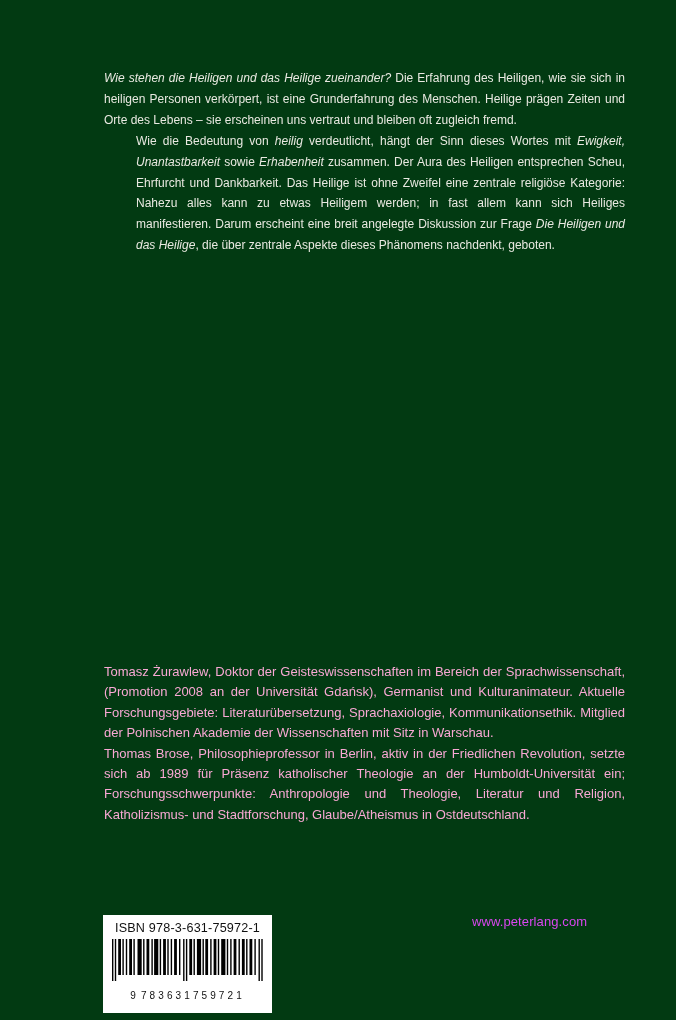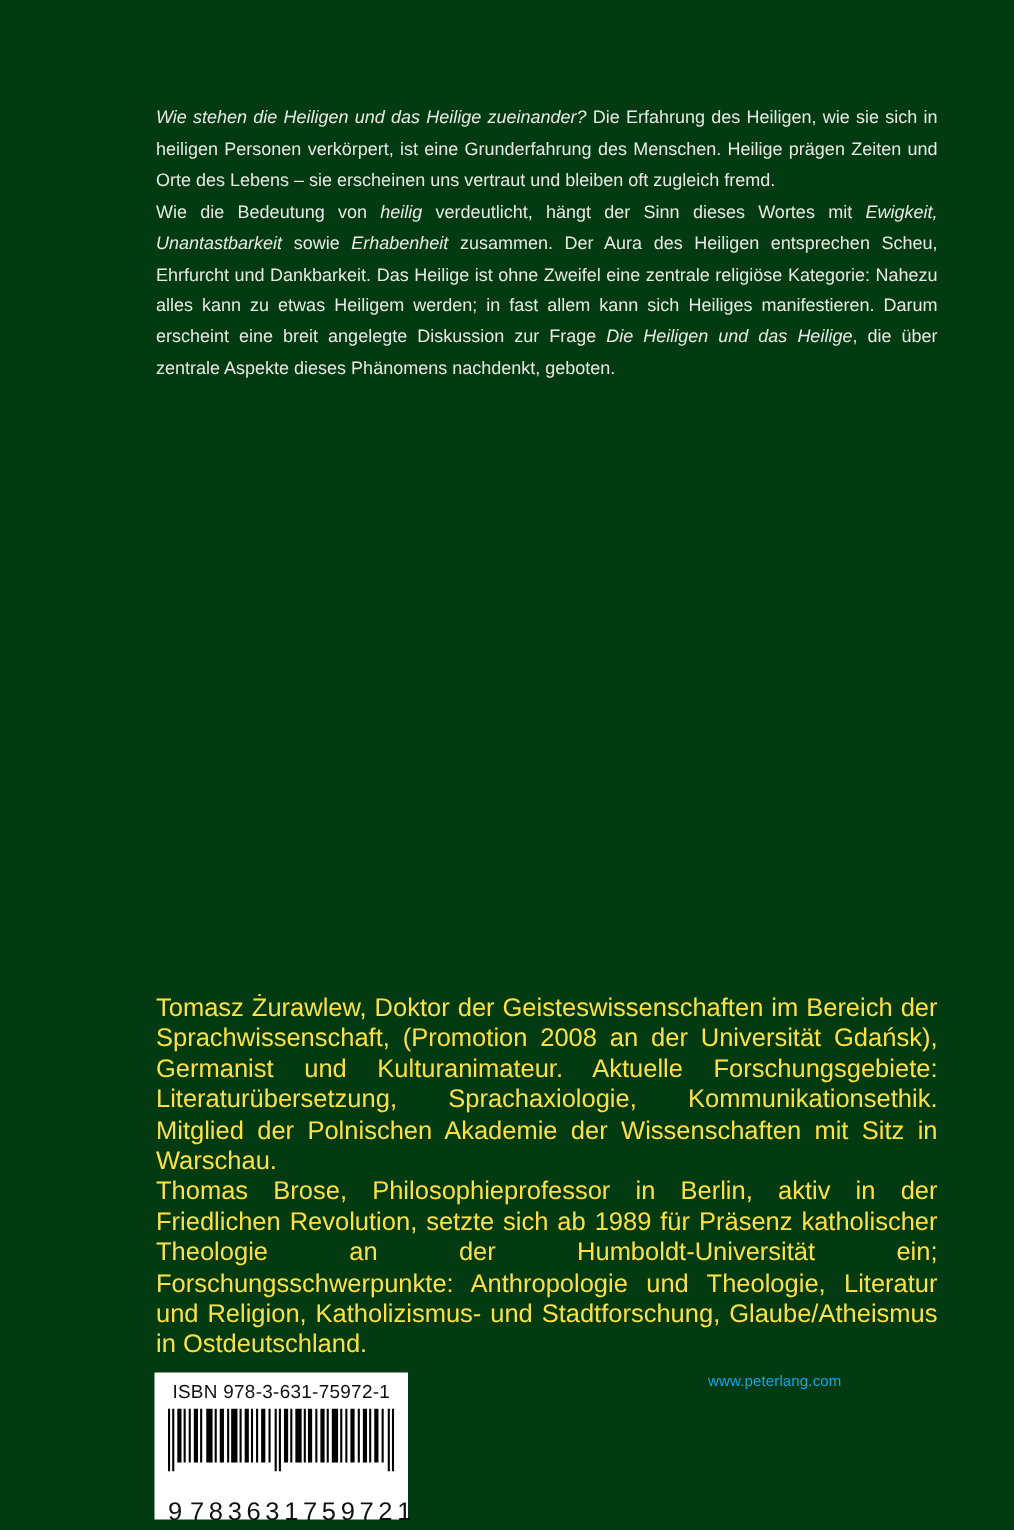--- a/index.html
+++ b/index.html
@@ -33,50 +33,51 @@
     text-align: justify;
     text-justify: inter-word;
     -webkit-hyphens: manual;
     hyphens: manual;
   }
   .blurb p {
     margin: 0;
   }
   .blurb p + p {
     margin-top: 0px;
+    margin-left: 32px;
   }
   .blurb em {
     font-style: italic;
   }
 
   
   .bios {
     position: absolute;
     left: 104px;
     top: 662px;
     width: 521px;
-    color: #fde047;
-    font-size: 17px;
+    color: #f9a8d4;
+    font-size: 13px;
     line-height: 20.4px;
     text-align: justify;
     text-justify: inter-word;
   }
   .bios p {
     margin: 0;
   }
   .bios p + p {
   }
 
   
   .publisher-url {
     position: absolute;
     left: 472px;
     top: 913px;
-    color: #0ea5e9;
-    font-size: 10px;
+    color: #d946ef;
+    font-size: 13px;
     line-height: 18px;
     letter-spacing: 0.1px;
     white-space: nowrap;
   }
 
   
   .barcode-box {
     position: absolute;
     left: 103px;
     top: 915px;
@@ -95,26 +96,26 @@
     text-align: center;
   }
   .barcode-bars {
     margin-top: 3px;
     height: 42px;
     width: 100%;
     display: block;
   }
   .barcode-digits {
     color: #111111;
-    font-size: 17px;
+    font-size: 10px;
     line-height: 15px;
     letter-spacing: 0.2px;
     white-space: nowrap;
     text-align: center;
-    margin-top: 19px;
+    margin-top: 7px;
     font-family: "Liberation Sans", sans-serif;
   }
   .barcode-digits span.lead {
     margin-right: 5px;
   }
   .barcode-digits span.grp {
     letter-spacing: 3.1px;
   }
 </style>
 </head>

